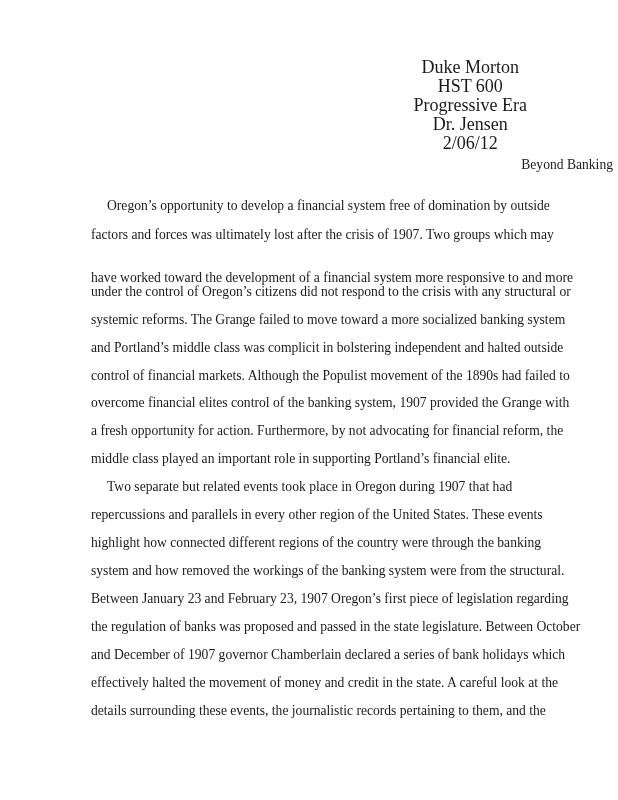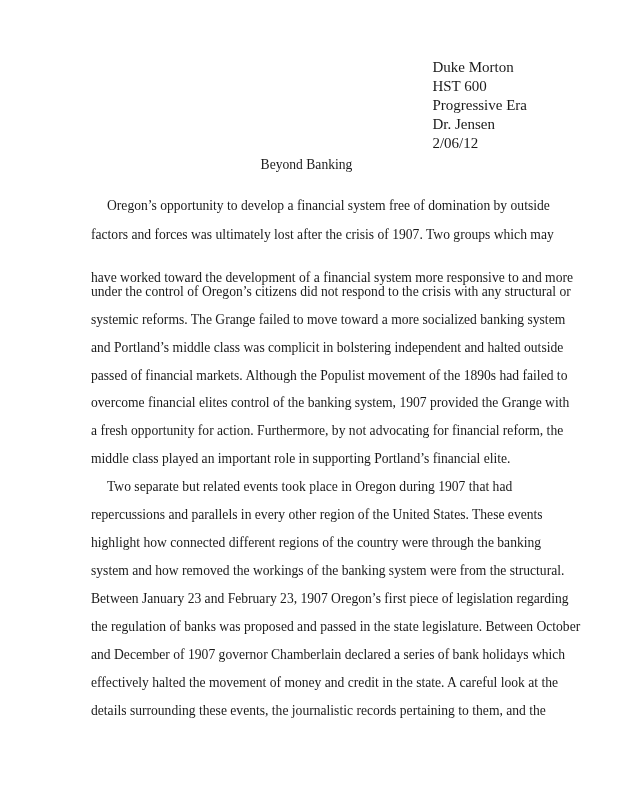--- a/index.html
+++ b/index.html
@@ -1,22 +1,22 @@
 <!DOCTYPE html>
 <html><head>
 <meta charset="utf-8">
 <style>
   html, body { margin:0; padding:0; background:#ffffff; }
   body { width:618px; height:800px; position:relative; overflow:hidden;
          font-family:"Liberation Serif", "DejaVu Serif", serif; color:#1a1a1a; }
   .page { position:absolute; left:0; top:0; width:618px; height:800px; background:#fff; }
-  .header { position:absolute; right:91px; top:58px; text-align:left;
-            font-size:15px; line-height:19px; }
+  .header { position:absolute; right:91px; top:58px; text-align:center;
+            font-size:18px; line-height:19px; }
   .header div { white-space:nowrap; }
-  .title { position:absolute; left:0; width:613px; top:155px; text-align:center;
+  .title { position:absolute; left:0; width:613px; top:155px; text-align:right;
            font-size:13.6px; line-height:19px; }
   .body { position:absolute; left:91px; top:0; width:440px; }
   .line { position:absolute; left:0; white-space:nowrap; font-size:13.6px; line-height:19px; }
   .line.indent { left:16px;font-family:Liberation Serif, serif; }
 </style>
 </head>
 <body>
 
 <div class="page">
   <div class="header">
@@ -30,21 +30,21 @@
   <div class="title">Beyond Banking</div>
 
   <div class="body">
 
     <div class="line indent" style="top:196px">Oregon’s opportunity to develop a financial system free of domination by outside</div>
     <div class="line" style="top:225px">factors and forces was ultimately lost after the crisis of 1907. Two groups which may</div>
     <div class="line" style="top:268px">have worked toward the development of a financial system more responsive to and more</div>
     <div class="line" style="top:282px">under the control of Oregon’s citizens did not respond to the crisis with any structural or</div>
     <div class="line" style="top:310px">systemic reforms. The Grange failed to move toward a more socialized banking system</div>
     <div class="line" style="top:338px">and Portland’s middle class was complicit in bolstering independent and halted outside</div>
-    <div class="line" style="top:366px">passed of financial markets. Although the Populist movement of the 1890s had failed to</div>
+    <div class="line" style="top:366px">control of financial markets. Although the Populist movement of the 1890s had failed to</div>
     <div class="line" style="top:393px">overcome financial elites control of the banking system, 1907 provided  the Grange with</div>
     <div class="line" style="top:421px">a fresh opportunity for action. Furthermore, by not advocating for financial reform, the</div>
     <div class="line" style="top:449px">middle class played an important role in supporting Portland’s financial elite.</div>
 
     <div class="line indent" style="top:477px">Two separate but related events took place in Oregon during 1907 that had</div>
     <div class="line" style="top:505px">repercussions and parallels in every other region of the United States. These events</div>
     <div class="line" style="top:533px">highlight how connected different regions of the country were through the banking</div>
     <div class="line" style="top:561px">system and how removed the workings of the banking system were from the structural.</div>
     <div class="line" style="top:589px">Between January 23 and February 23, 1907 Oregon’s first piece of legislation regarding</div>
     <div class="line" style="top:617px">the regulation of banks was proposed and passed in the state legislature. Between October</div>

